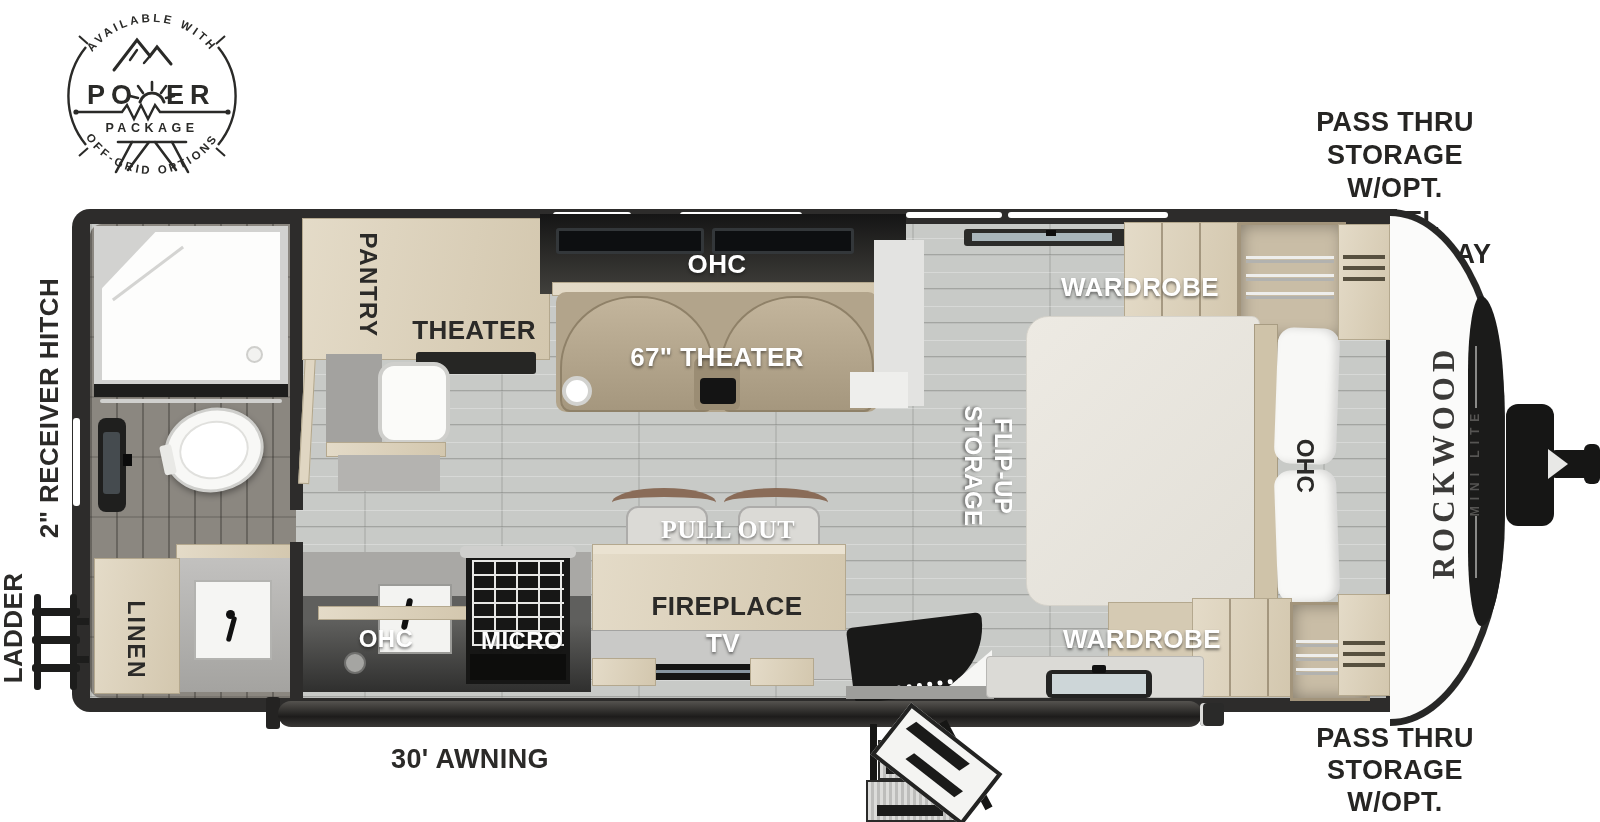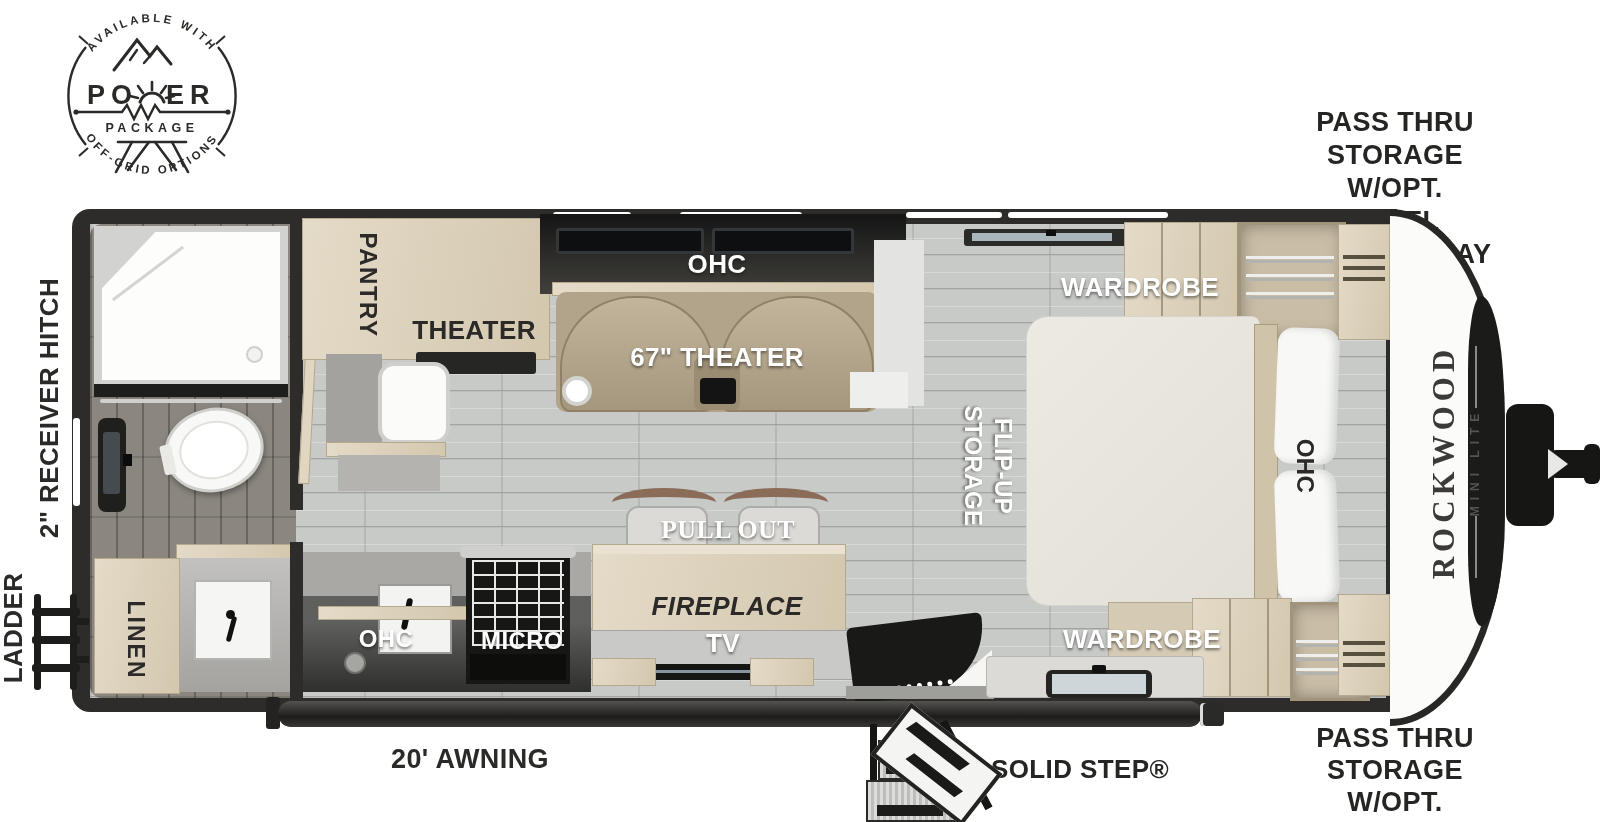--- a/index.html
+++ b/index.html
@@ -93,23 +93,22 @@
     <div>STORAGE W/OPT.</div>
     <div>STEEL SLIDING TRAY</div>
   </div>
   <div class="note" style="left:1395px;top:722px;font-size:27px;line-height:32px;">
     <div>PASS THRU</div>
     <div>STORAGE W/OPT.</div>
     <div>STEEL SLIDING TRAY</div>
   </div>
   <div class="lbl ccw f26" style="left:50px;top:408px;">2" RECEIVER HITCH</div>
   <div class="lbl ccw f26" style="left:14px;top:628px;">LADDER</div>
-  <div class="lbl f27" style="left:470px;top:760px;">20' AWNING</div>
+  <div class="lbl f27" style="left:470px;top:760px;">30' AWNING</div>
   <div class="note" style="left:1080px;top:753px;font-size:26px;line-height:33px;">
-    <div>SOLID STEP®</div>
   </div>
 
   <div class="shell"></div>
   <div class="floor"></div>
   <div class="bathfloor"></div>
 
   <div class="win" style="left:553px;width:78px;"></div>
   <div class="win" style="left:680px;width:122px;"></div>
   <div class="win" style="left:906px;width:96px;"></div>
   <div class="win" style="left:1008px;width:160px;"></div>
@@ -184,21 +183,21 @@
   <div class="abs" style="left:626px;top:506px;width:78px;height:54px;background:#dbdad6;border:2px solid #adacaa;border-radius:12px;"></div>
   <div class="abs" style="left:738px;top:506px;width:78px;height:54px;background:#dbdad6;border:2px solid #adacaa;border-radius:12px;"></div>
   <div class="lbl w f26" style="left:728px;top:545px;line-height:31px;font-family:Liberation Serif, serif;">
     <div>PULL OUT</div>
     <div>QUEEN</div>
   </div>
 
   <div class="abs wood" style="left:592px;top:544px;width:252px;height:102px;">
     <div class="abs" style="left:0;top:0;width:100%;height:9px;background:#eae2d1;"></div>
   </div>
-  <div class="lbl f26" style="left:727px;top:607px;font-style:italic;">FIREPLACE</div>
+  <div class="lbl f26" style="left:727px;top:607px;">FIREPLACE</div>
   <div class="abs" style="left:576px;top:630px;width:292px;height:48px;background:#c9c9c7;border:1px solid #a3a3a1;border-radius:6px;"></div>
   <div class="lbl w f26" style="left:723px;top:644px;">TV</div>
   <div class="abs" style="left:638px;top:664px;width:150px;height:16px;background:#151514;border-radius:2px;">
     <div class="abs" style="left:8px;top:6px;right:8px;height:3px;background:#8795a0;"></div>
   </div>
   <div class="abs wood" style="left:592px;top:658px;width:62px;height:26px;"></div>
   <div class="abs wood" style="left:750px;top:658px;width:62px;height:26px;"></div>
 
   <div class="abs" style="left:303px;top:552px;width:288px;height:140px;
        background:linear-gradient(180deg,#a9a8a5 0 44px,#5f5f5d 44px 70px,#2f2f2e);"></div>

